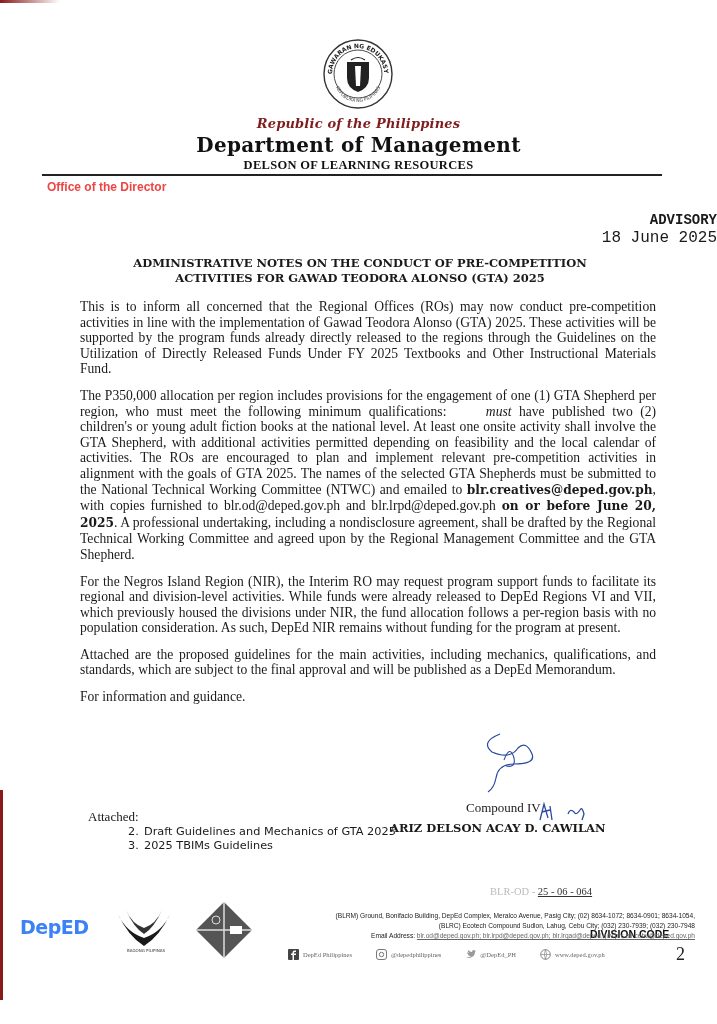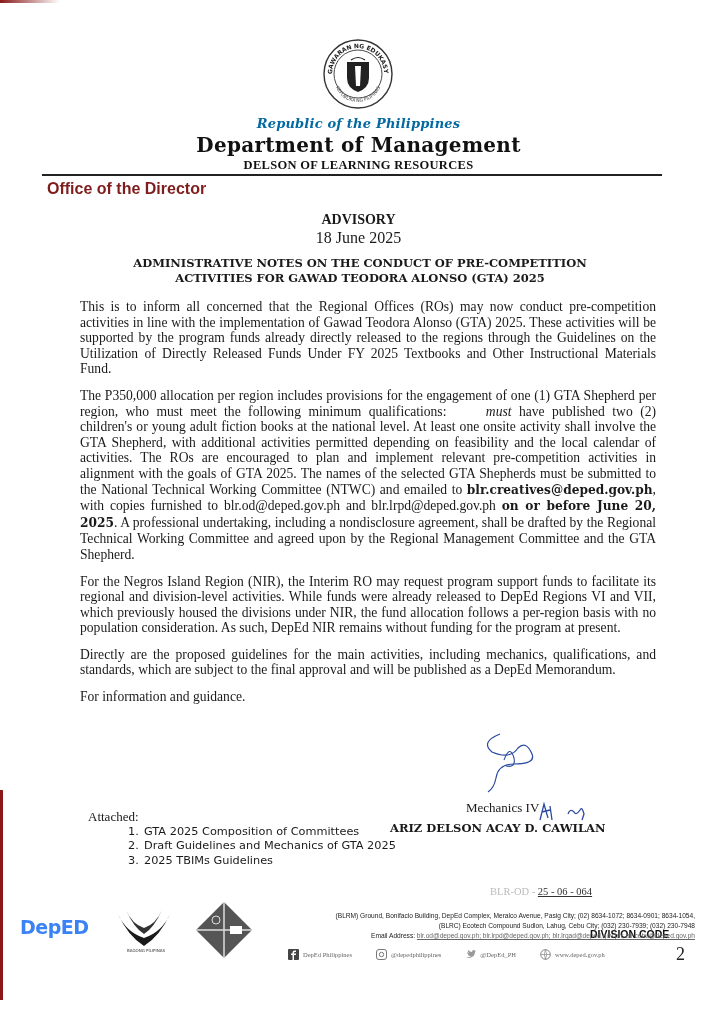--- a/index.html
+++ b/index.html
@@ -5,29 +5,29 @@
   * { box-sizing: border-box; margin: 0; padding: 0; }
   html, body { width: 717px; height: 1024px; background: #ffffff; overflow: hidden; }
   body { position: relative; font-family: "DejaVu Serif", serif; color: #1a1a1a; }
 
   .red-edge-top { position: absolute; left: 0; top: 0; width: 60px; height: 3px; background: linear-gradient(90deg, #8a1a1a, rgba(138,26,26,0)); }
   .red-edge-left { position: absolute; left: 0; top: 790px; width: 3px; height: 210px; background: #8a1a1a; }
 
   .seal { position: absolute; left: 322px; top: 38px; width: 72px; height: 72px; }
 
   .header-block { position: absolute; left: 0; top: 116px; width: 717px; text-align: center; }
-  .republic { font-family: "DejaVu Serif", serif; font-size: 13px; font-weight: bold; font-style: italic; letter-spacing: 0.2px; color: #0369a1; }
+  .republic { font-family: "DejaVu Serif", serif; font-size: 13px; font-weight: bold; font-style: italic; letter-spacing: 0.2px; color: #7f1d1d; }
   .dept { font-family: "DejaVu Serif", serif; font-size: 20px; font-weight: bold; margin-top: 2px; letter-spacing: 0.3px; color: #111; }
   .bureau { font-family: "Liberation Serif", serif; font-size: 12.5px; font-weight: bold; margin-top: 1px; letter-spacing: 0.3px; color: #111; }
 
   .rule { position: absolute; left: 42px; top: 174px; width: 620px; height: 2px; background: #222; }
 
-  .office { position: absolute; left: 47px; top: 180px; font-family: "Liberation Sans", sans-serif; font-size: 16px; font-weight: bold; color: #7f1d1d; }
+  .office { position: absolute; left: 47px; top: 180px; font-family: "Liberation Sans", sans-serif; font-size: 12px; font-weight: bold; color: #ef4444; }
 
-  .advisory { position: absolute; left: 0; top: 212px; width: 717px; text-align: center; font-family: Liberation Serif, serif; }
+  .advisory { position: absolute; left: 0; top: 212px; width: 717px; text-align: right; font-family: Liberation Mono, monospace; }
   .advisory .label { font-size: 14px; font-weight: bold; }
   .advisory .date { font-size: 16px; margin-top: 1px; }
 
   .subject { position: absolute; left: 60px; top: 256px; width: 600px; text-align: center; font-family: "DejaVu Serif", serif; font-size: 11.5px; font-weight: bold; line-height: 15px; }
 
   .body { position: absolute; left: 80px; top: 299px; width: 576px; font-family: "Liberation Serif", serif; font-size: 13.6px; line-height: 15.6px; text-align: justify; color: #1a1a1a; }
   .body p { margin-bottom: 11px; }
   .body .b { font-weight: bold; font-family: "DejaVu Serif", serif; font-size: 12.2px; }
   .body em { font-style: italic; margin-left: 32px; }
 
@@ -96,39 +96,38 @@
 
 <div class="subject">
   <div>ADMINISTRATIVE NOTES ON THE CONDUCT OF PRE-COMPETITION</div>
   <div>ACTIVITIES FOR GAWAD TEODORA ALONSO (GTA) 2025</div>
 </div>
 
 <div class="body">
   <p>This is to inform all concerned that the Regional Offices (ROs) may now conduct pre-competition activities in line with the implementation of Gawad Teodora Alonso (GTA) 2025. These activities will be supported by the program funds already directly released to the regions through the Guidelines on the Utilization of Directly Released Funds Under FY 2025 Textbooks and Other Instructional Materials Fund.</p>
   <p><span>The P350,000 allocation per region includes provisions for the engagement of one (1) GTA Shepherd per region, who must meet the following minimum qualifications: </span><em>must</em><span> have published two (2) children's or young adult fiction books at the national level. At least one onsite activity shall involve the GTA Shepherd, with additional activities permitted depending on feasibility and the local calendar of activities. The ROs are encouraged to plan and implement relevant pre-competition activities in alignment with the goals of GTA 2025. The names of the selected GTA Shepherds must be submitted to the National Technical Working Committee (NTWC) and emailed to </span><span class="b">blr.creatives@deped.gov.ph</span><span>, with copies furnished to blr.od@deped.gov.ph and blr.lrpd@deped.gov.ph </span><span class="b">on or before June 20, 2025</span><span>. A professional undertaking, including a nondisclosure agreement, shall be drafted by the Regional Technical Working Committee and agreed upon by the Regional Management Committee and the GTA Shepherd.</span></p>
   <p>For the Negros Island Region (NIR), the Interim RO may request program support funds to facilitate its regional and division-level activities. While funds were already released to DepEd Regions VI and VII, which previously housed the divisions under NIR, the fund allocation follows a per-region basis with no population consideration. As such, DepEd NIR remains without funding for the program at present.</p>
-  <p>Directly are the proposed guidelines for the main activities, including mechanics, qualifications, and standards, which are subject to the final approval and will be published as a DepEd Memorandum.</p>
+  <p>Attached are the proposed guidelines for the main activities, including mechanics, qualifications, and standards, which are subject to the final approval and will be published as a DepEd Memorandum.</p>
   <p>For information and guidance.</p>
 </div>
 
 <svg class="signature-svg" viewBox="0 0 80 64">
   <path d="M 30 4 Q 10 12 22 22 Q 40 30 48 18 Q 56 10 62 24 Q 66 34 44 34 Q 28 34 26 48 Q 24 58 18 62" fill="none" stroke="#2a4aa0" stroke-width="1.2"></path>
   <path d="M 34 30 Q 40 14 44 28 Q 46 38 36 36" fill="none" stroke="#2a4aa0" stroke-width="1.1"></path>
 </svg>
 <div class="signer">ARIZ DELSON ACAY D. CAWILAN</div>
-<div class="signer-title">Mechanics IV</div>
+<div class="signer-title">Compound IV</div>
 <svg class="initials" viewBox="0 0 50 22">
   <path d="M 2 20 L 6 4 L 10 18 M 4 12 L 12 10 M 12 6 L 14 20" fill="none" stroke="#2a4aa0" stroke-width="1.3"></path>
   <path d="M 30 14 Q 32 8 36 12 Q 38 16 42 10 Q 44 6 46 14 L 44 20" fill="none" stroke="#2a4aa0" stroke-width="1.3"></path>
 </svg>
 
 <div class="attached">
   <div>Attached:</div>
   <ol>
-    <li><span class="num">1.</span><span>GTA 2025 Composition of Committees</span></li>
     <li><span class="num">2.</span><span>Draft Guidelines and Mechanics of GTA 2025</span></li>
     <li><span class="num">3.</span><span>2025 TBIMs Guidelines</span></li>
   </ol>
 </div>
 
 <div class="doc-code-text"><span style="color:#bbb">BLR-OD -</span> <span style="color:#333;text-decoration:underline">25 - 06 - 064</span></div>
 <div class="division-code">DIVISION CODE</div>
 
 <div class="logos">
   <div class="deped-logo">DepED</div>

